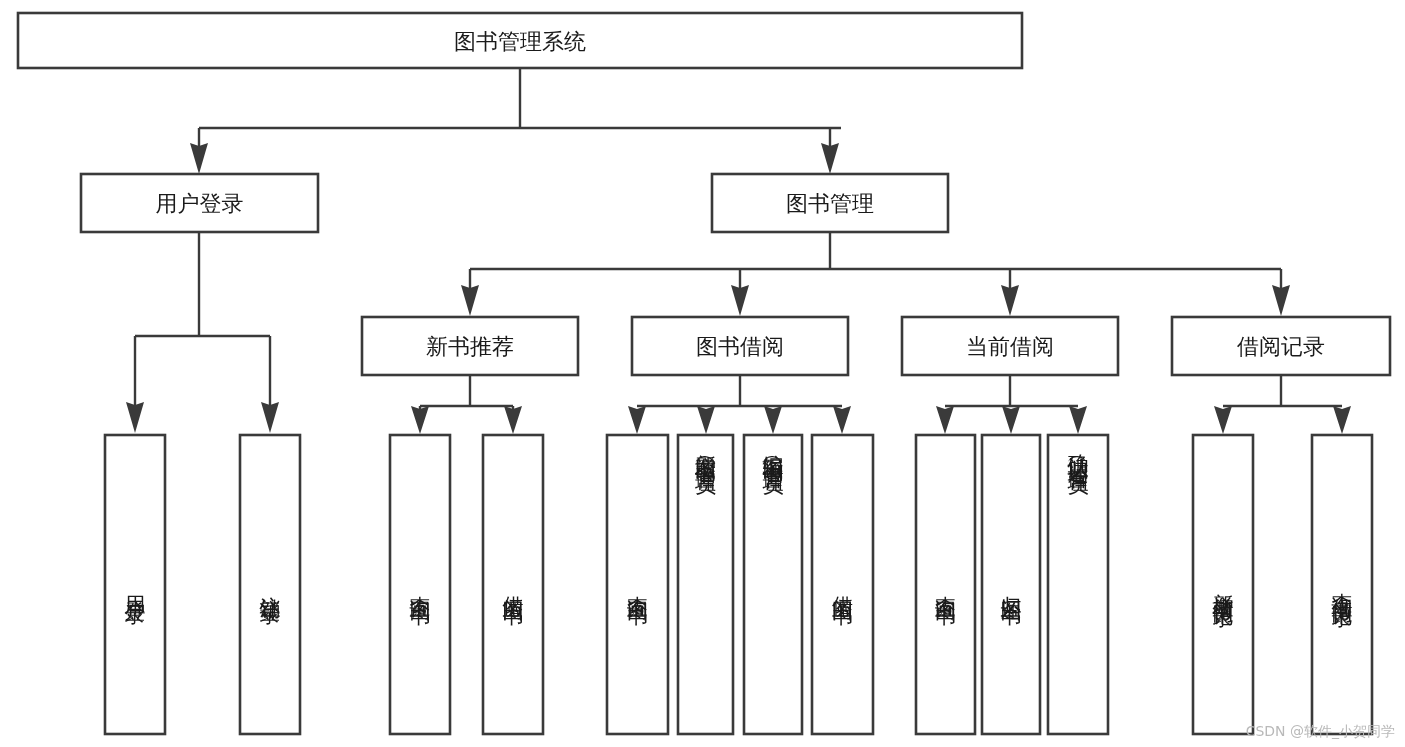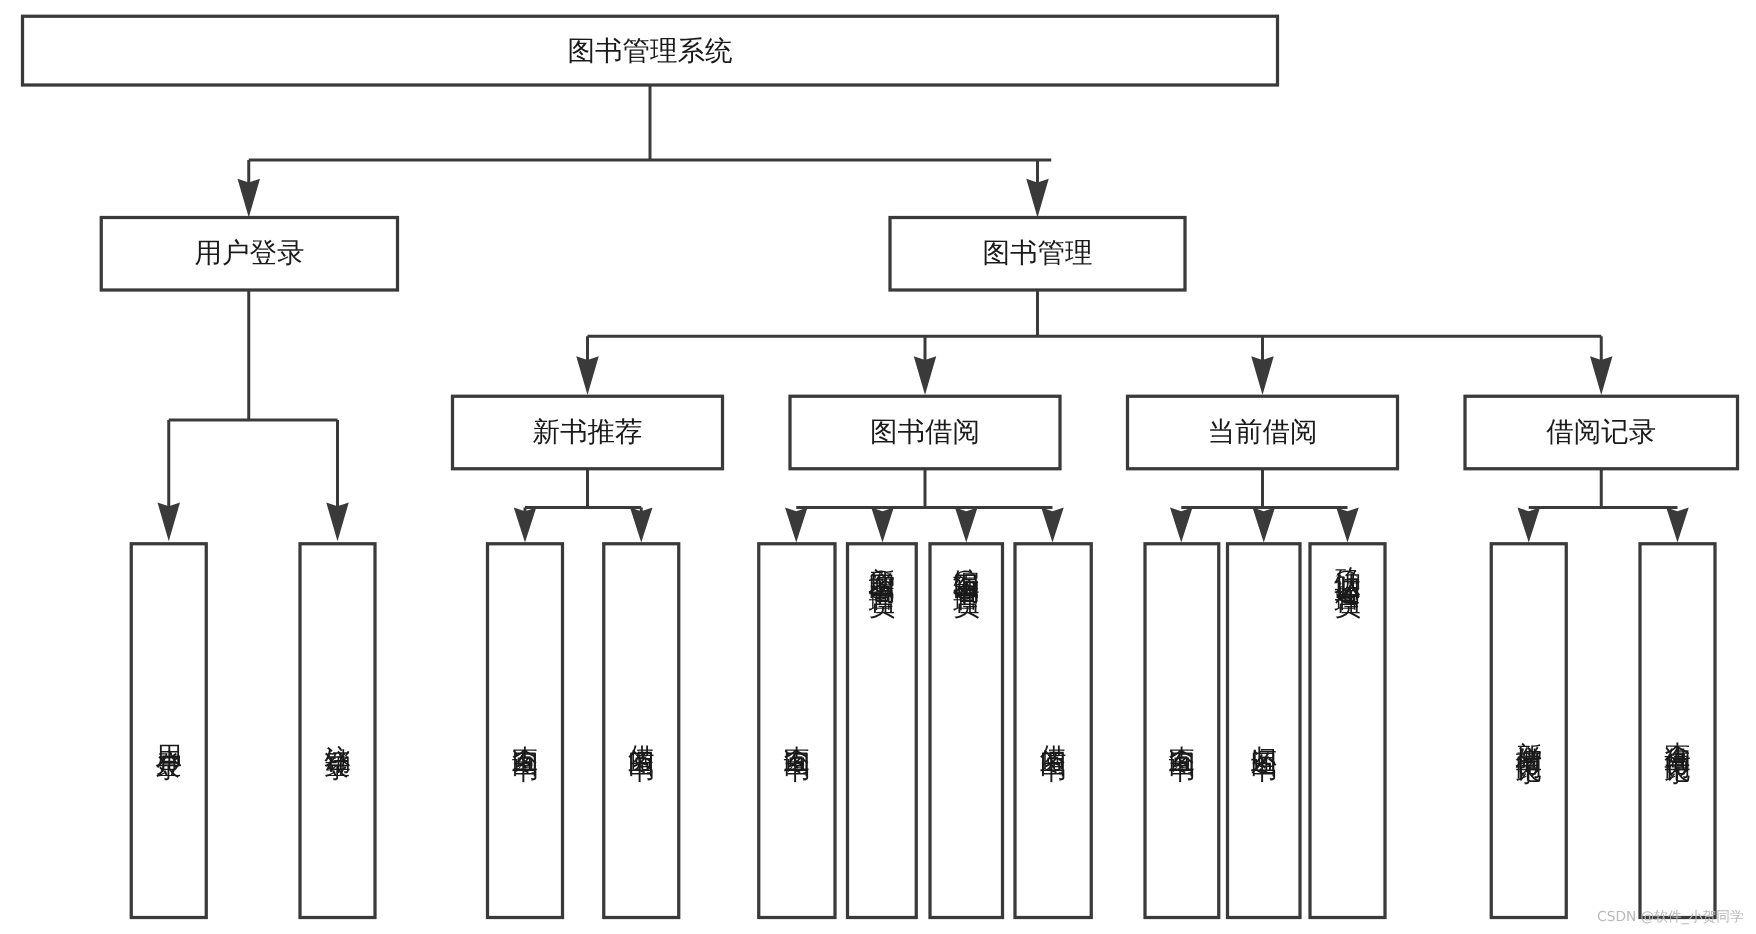--- a/index.html
+++ b/index.html
@@ -54,21 +54,21 @@
     stroke-width: 2.4;
     fill: none;
   }
   .arrow-head {
     fill: #3a3a3a;
   }
   .watermark {
     position: absolute;
     right: 10px;
     bottom: 6px;
-    font-size: 11px;
+    font-size: 14px;
     color: #b9b9b9;
     font-family: "DejaVu Sans", "Liberation Sans", sans-serif;
     white-space: nowrap;
     pointer-events: none;
   }
 </style>
 </head>
 <body>
 
 <svg id="diagram" viewBox="0 0 1405 747">

